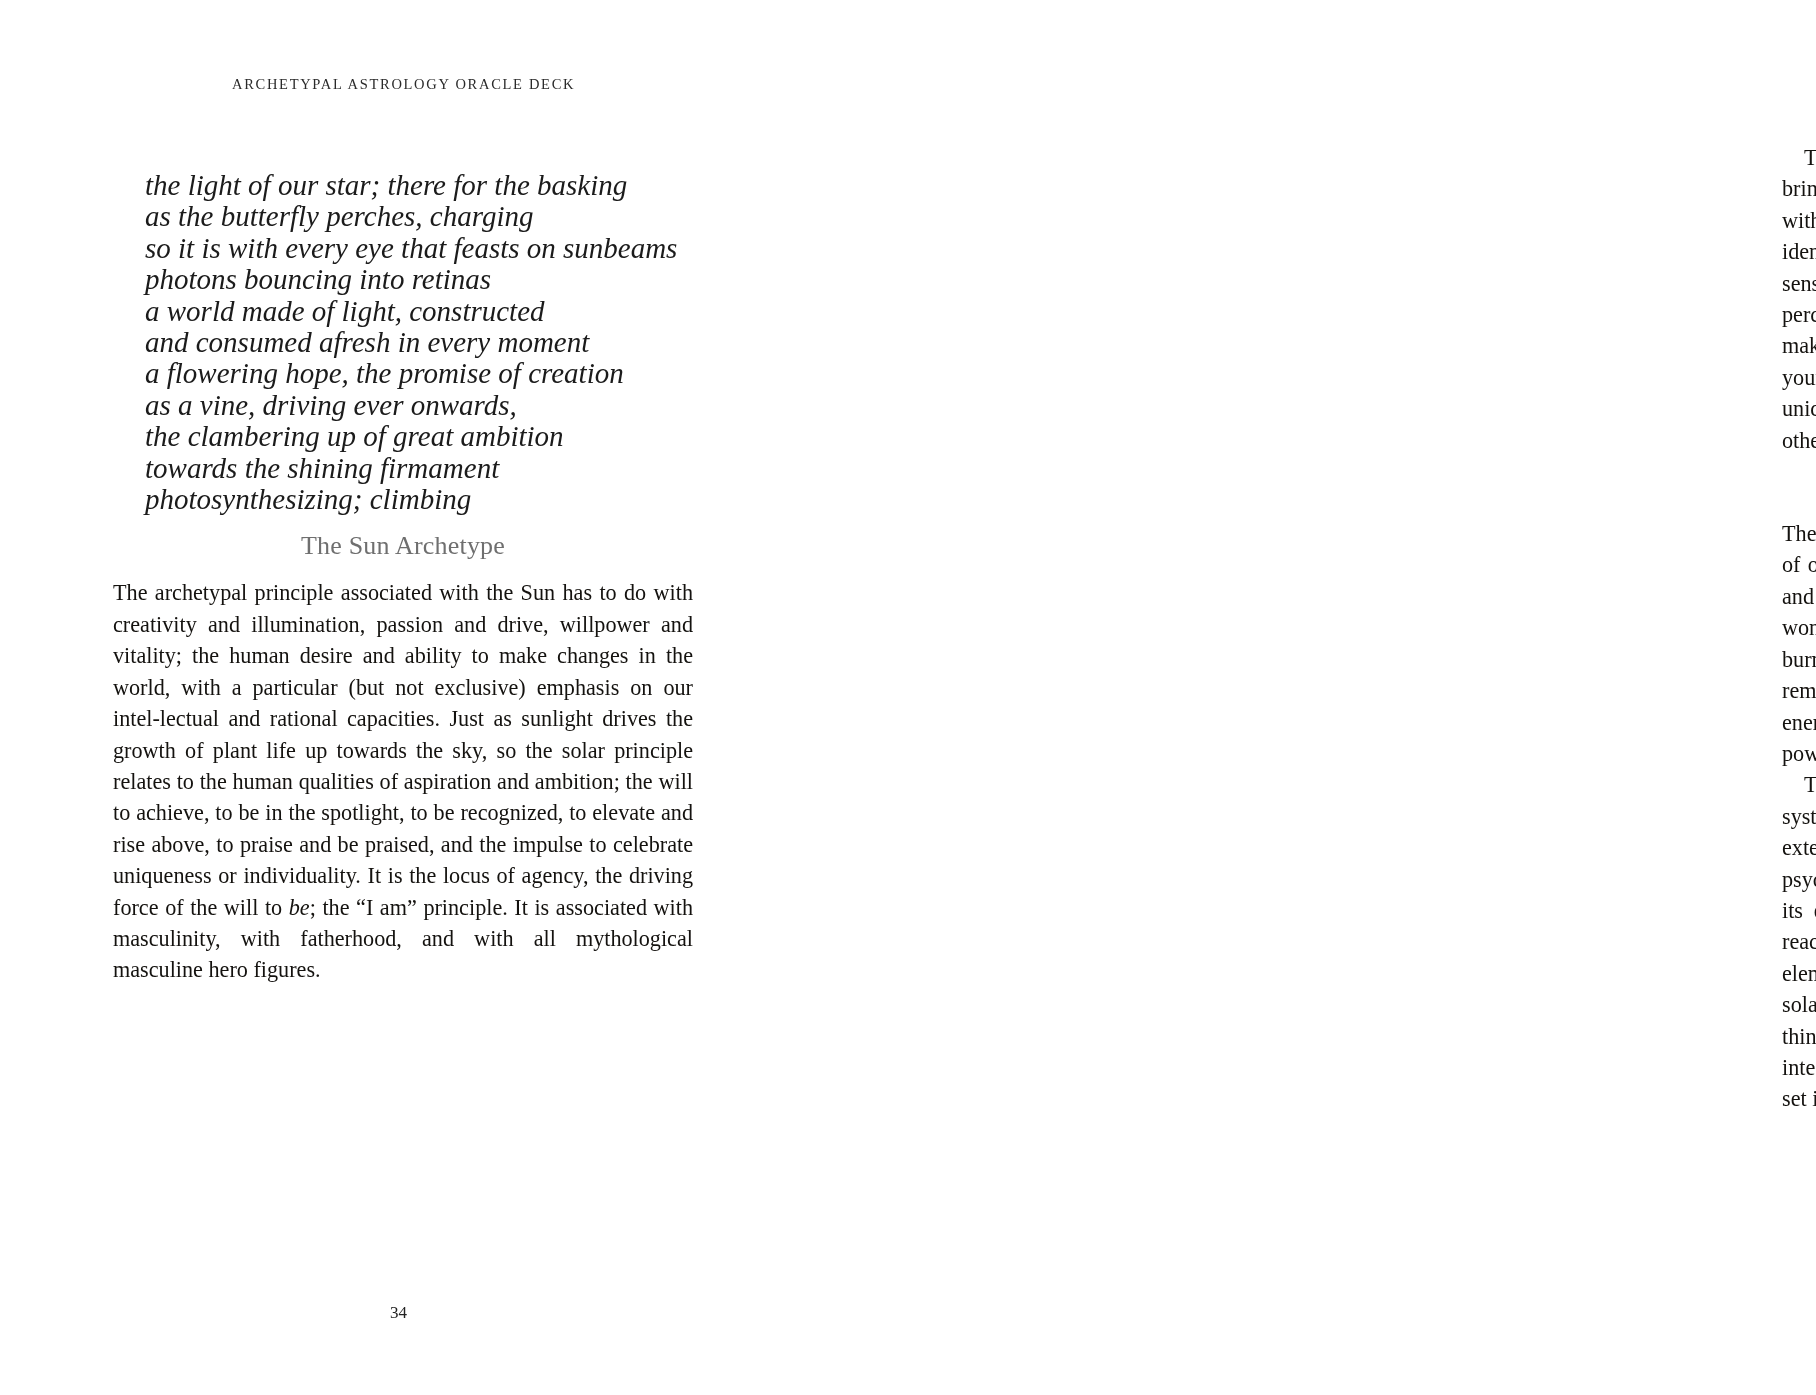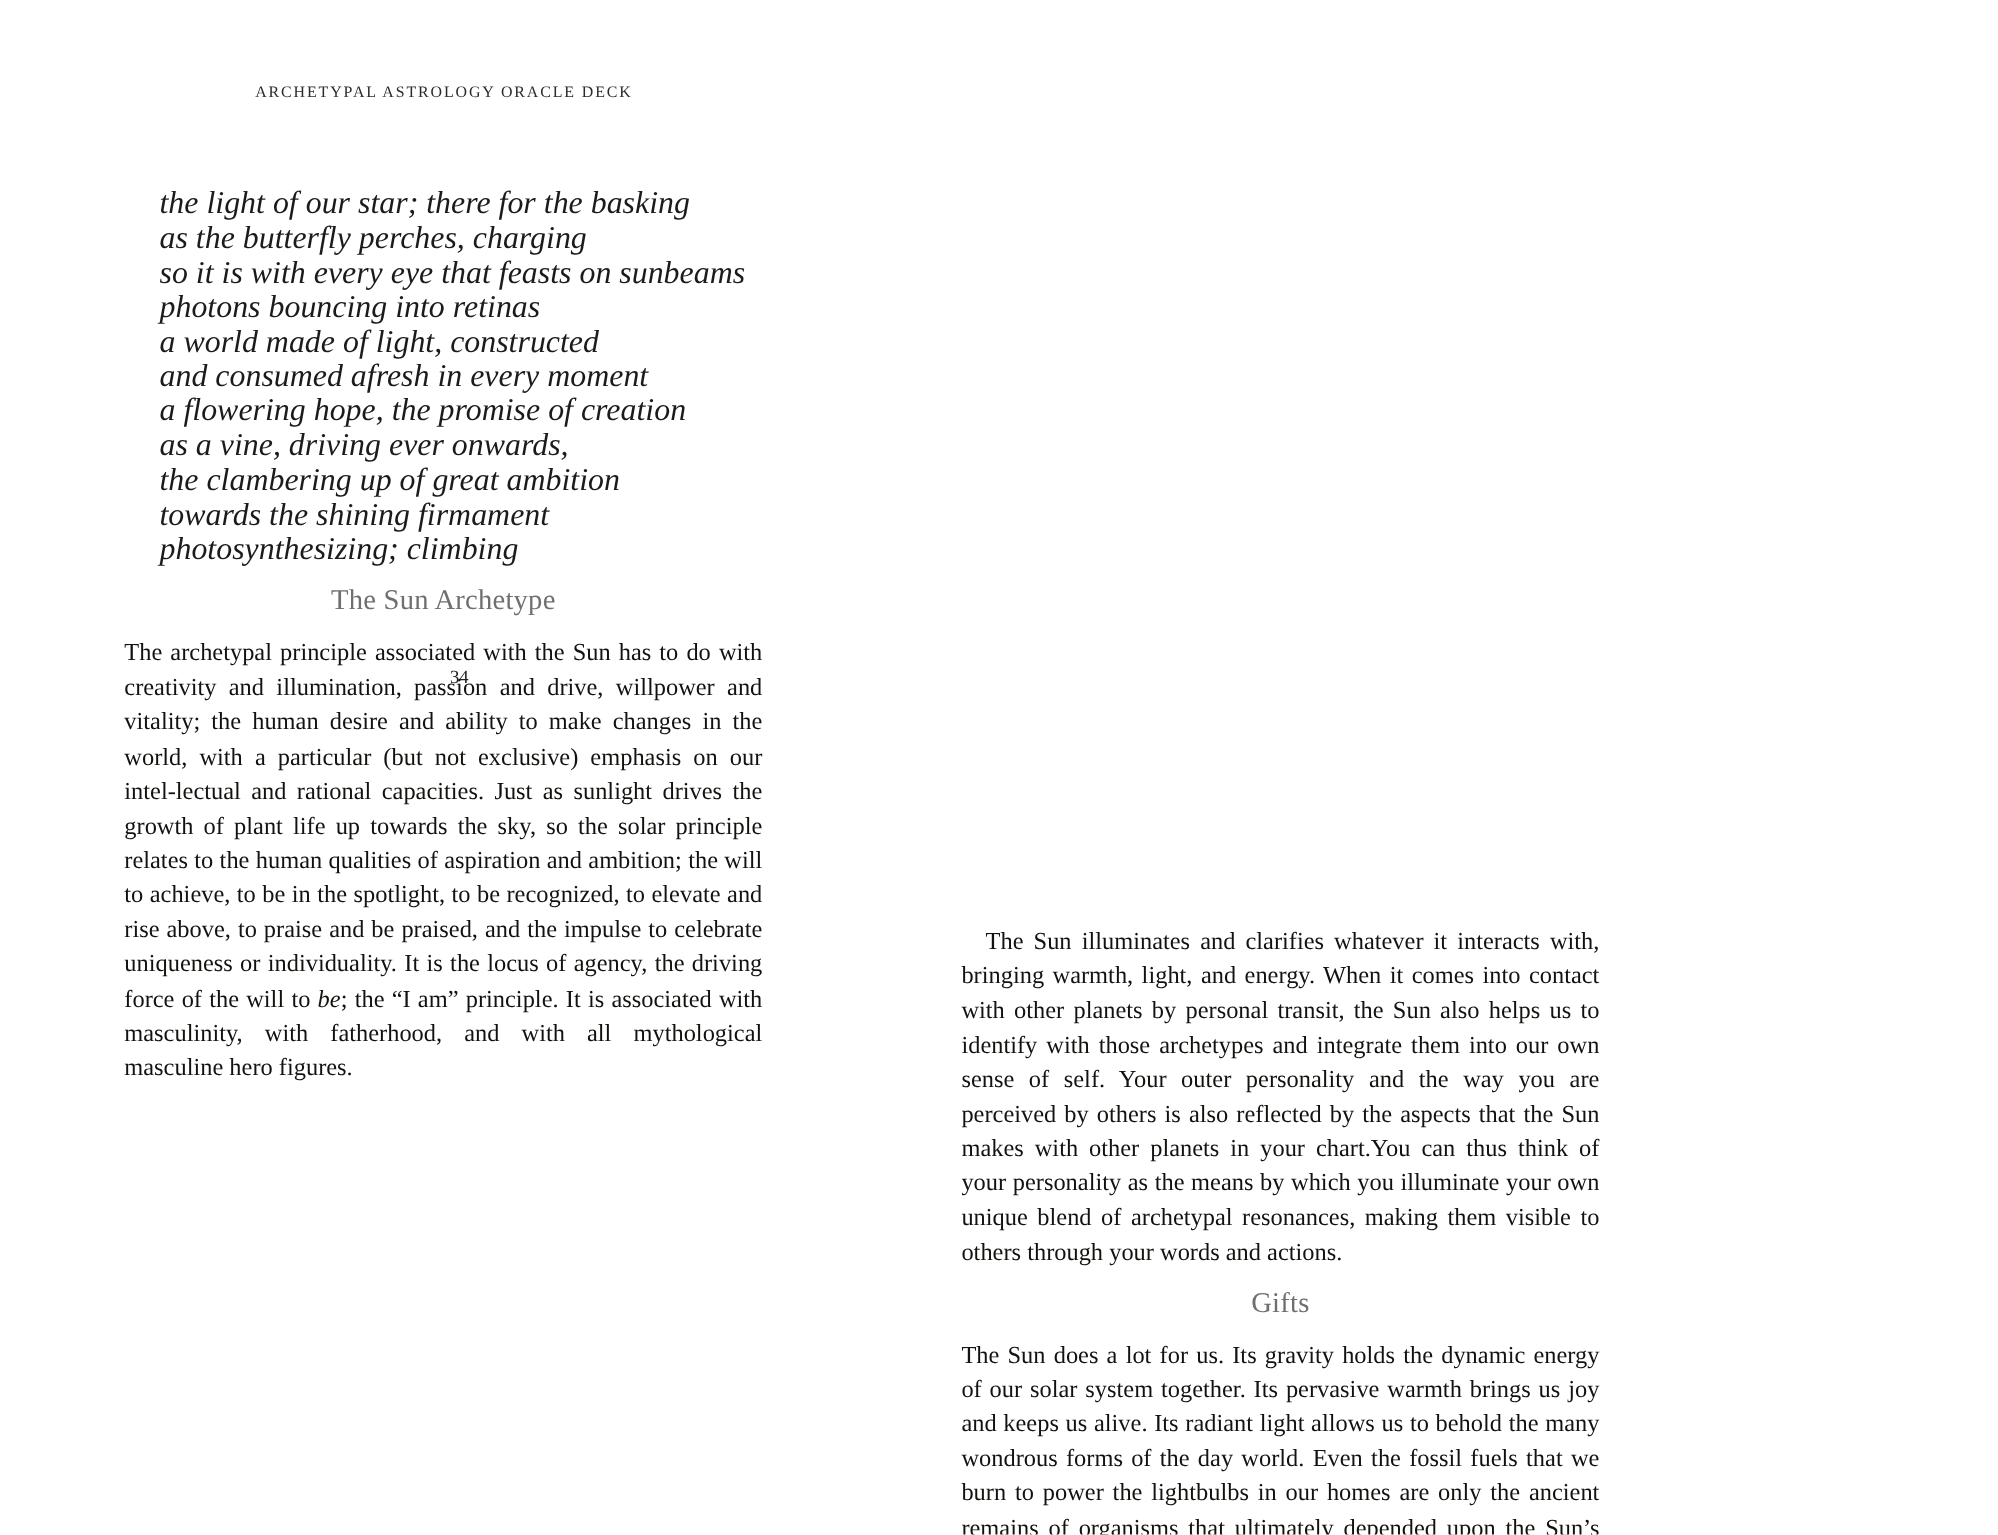--- a/index.html
+++ b/index.html
@@ -12,21 +12,20 @@
     height: 1395px;
     font-family: "Liberation Serif", serif;
     color: #1a1a1a;
     overflow: hidden;
   }
   .spread {
     position: relative;
     width: 1816px;
     height: 1395px;
     display: flex;
-    flex-direction: column;
   }
   .page {
     position: relative;
     width: 908px;
     height: 1395px;
     box-sizing: border-box;
   }
   .page-left { padding: 0 0 0 0; }
   .page-right { padding: 0 0 0 0; }
 
@@ -100,21 +99,21 @@
   p.body + p.body {
     margin-top: 0;
   }
 
   .folio {
     position: absolute;
     bottom: 72px;
     font-size: 17px;
     color: #222;
   }
-  .folio-left { left: 390px; margin-left: 19px; }
+  .folio-left { left: 390px; }
   .ital { font-style: italic; margin-top: 24px; }
 </style>
 </head>
 <body>
 
 <div class="spread">
 
   <div class="page page-left">
 
     <div class="running-head rh-left">ARCHETYPAL ASTROLOGY ORACLE DECK</div>

